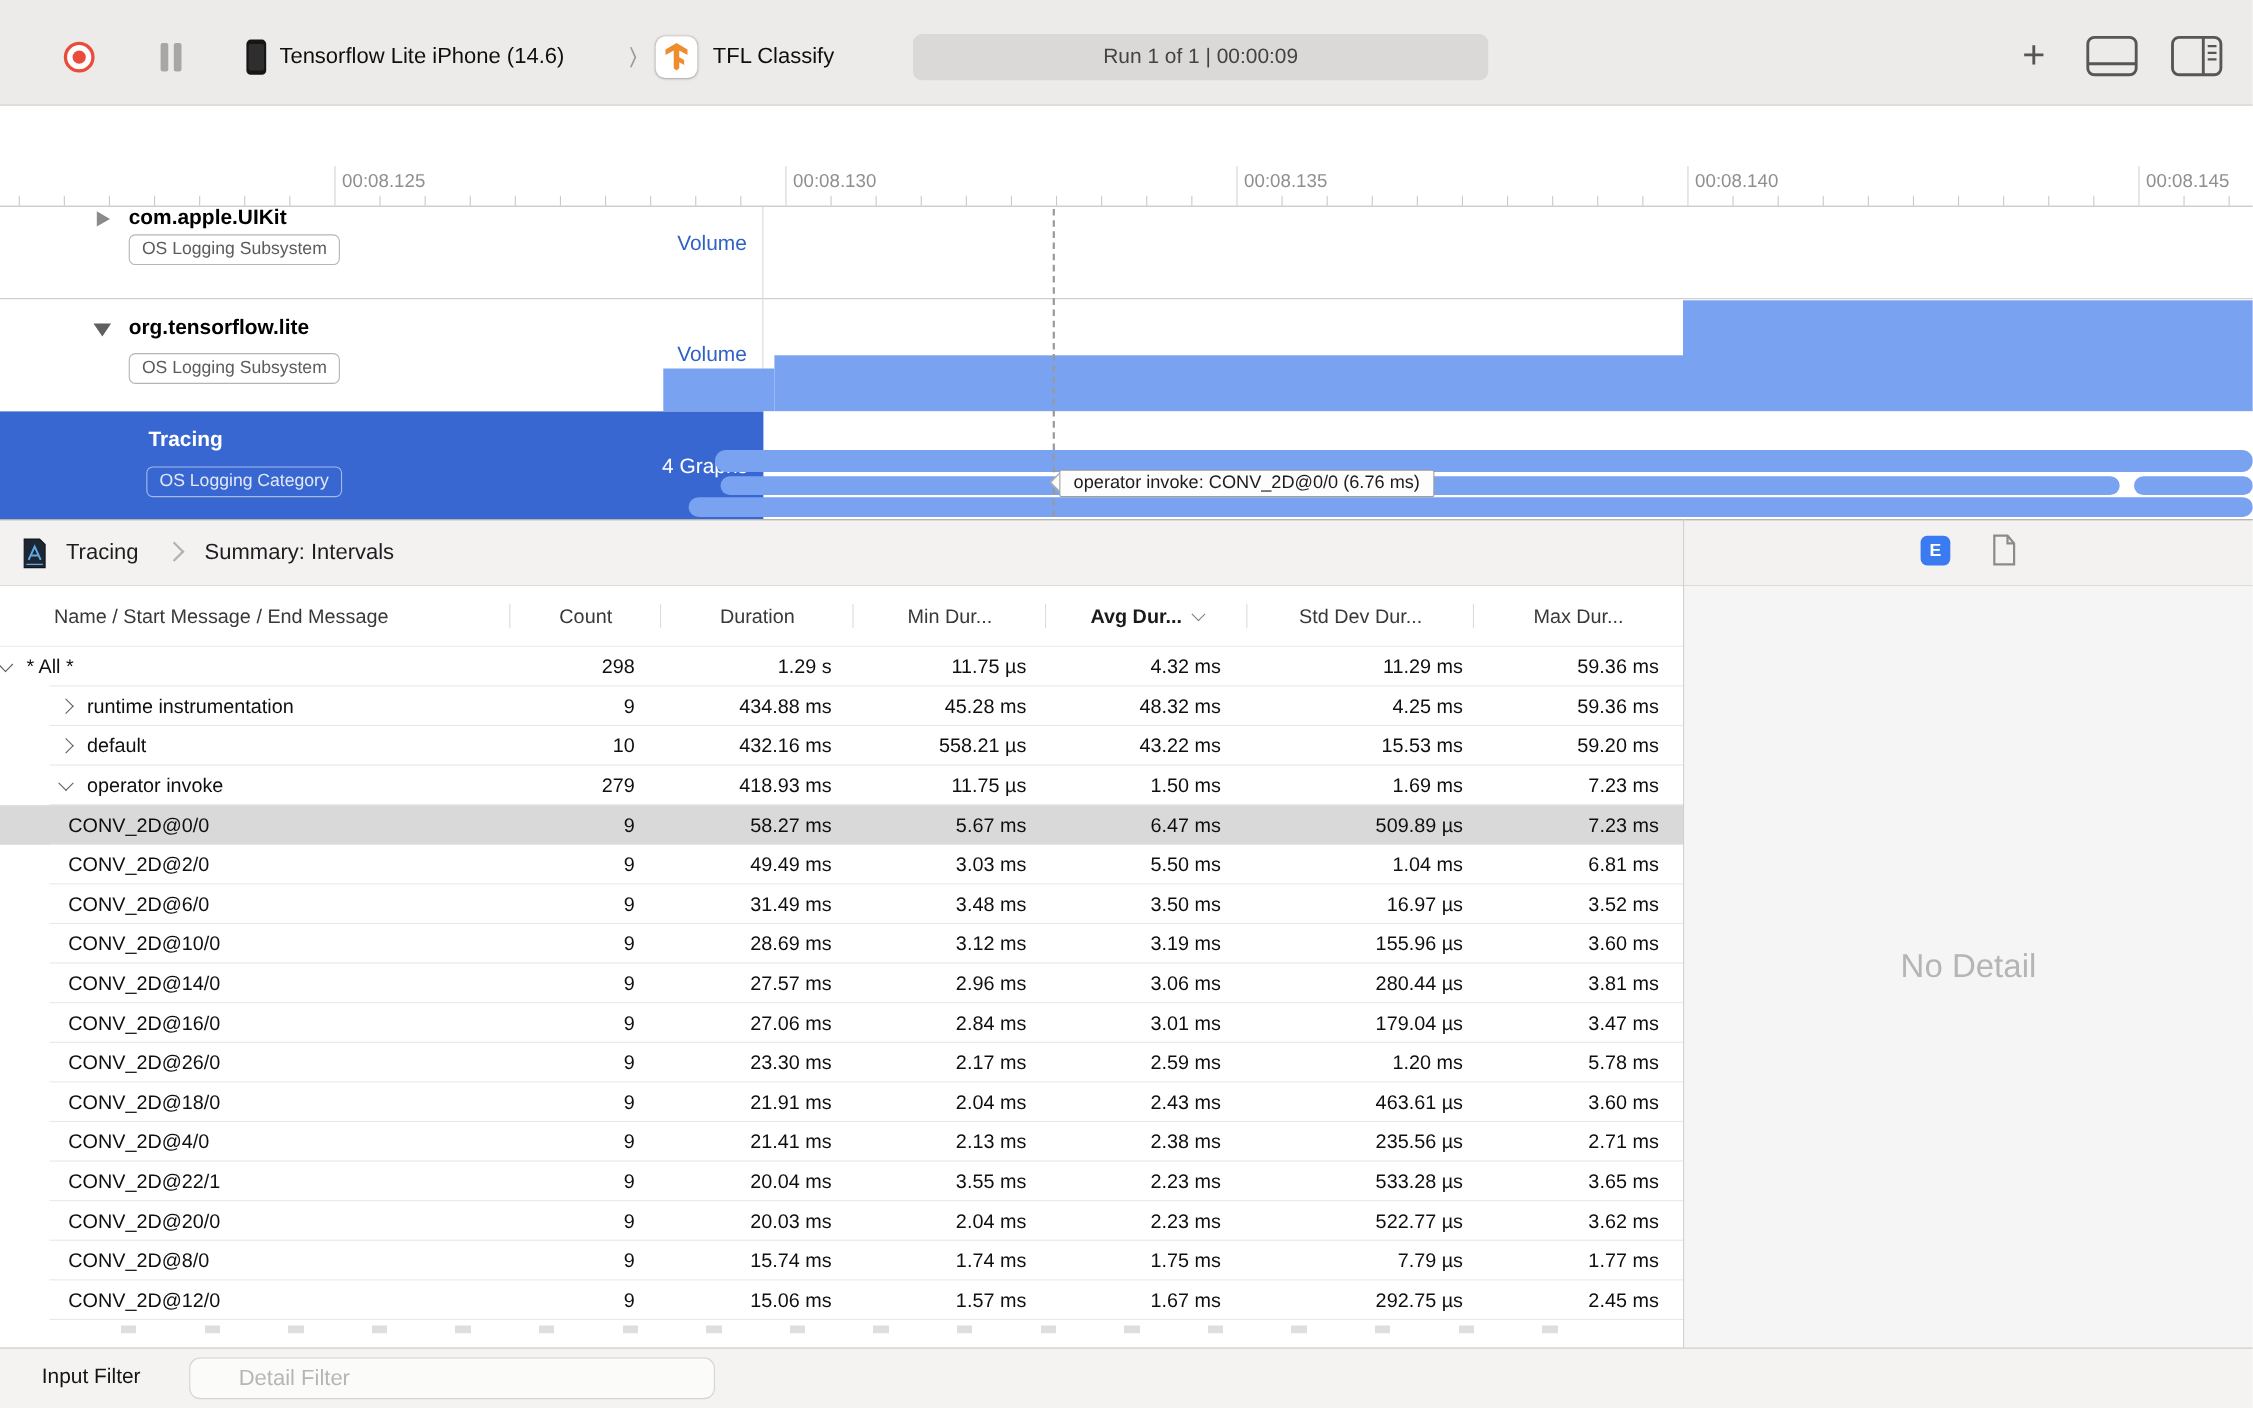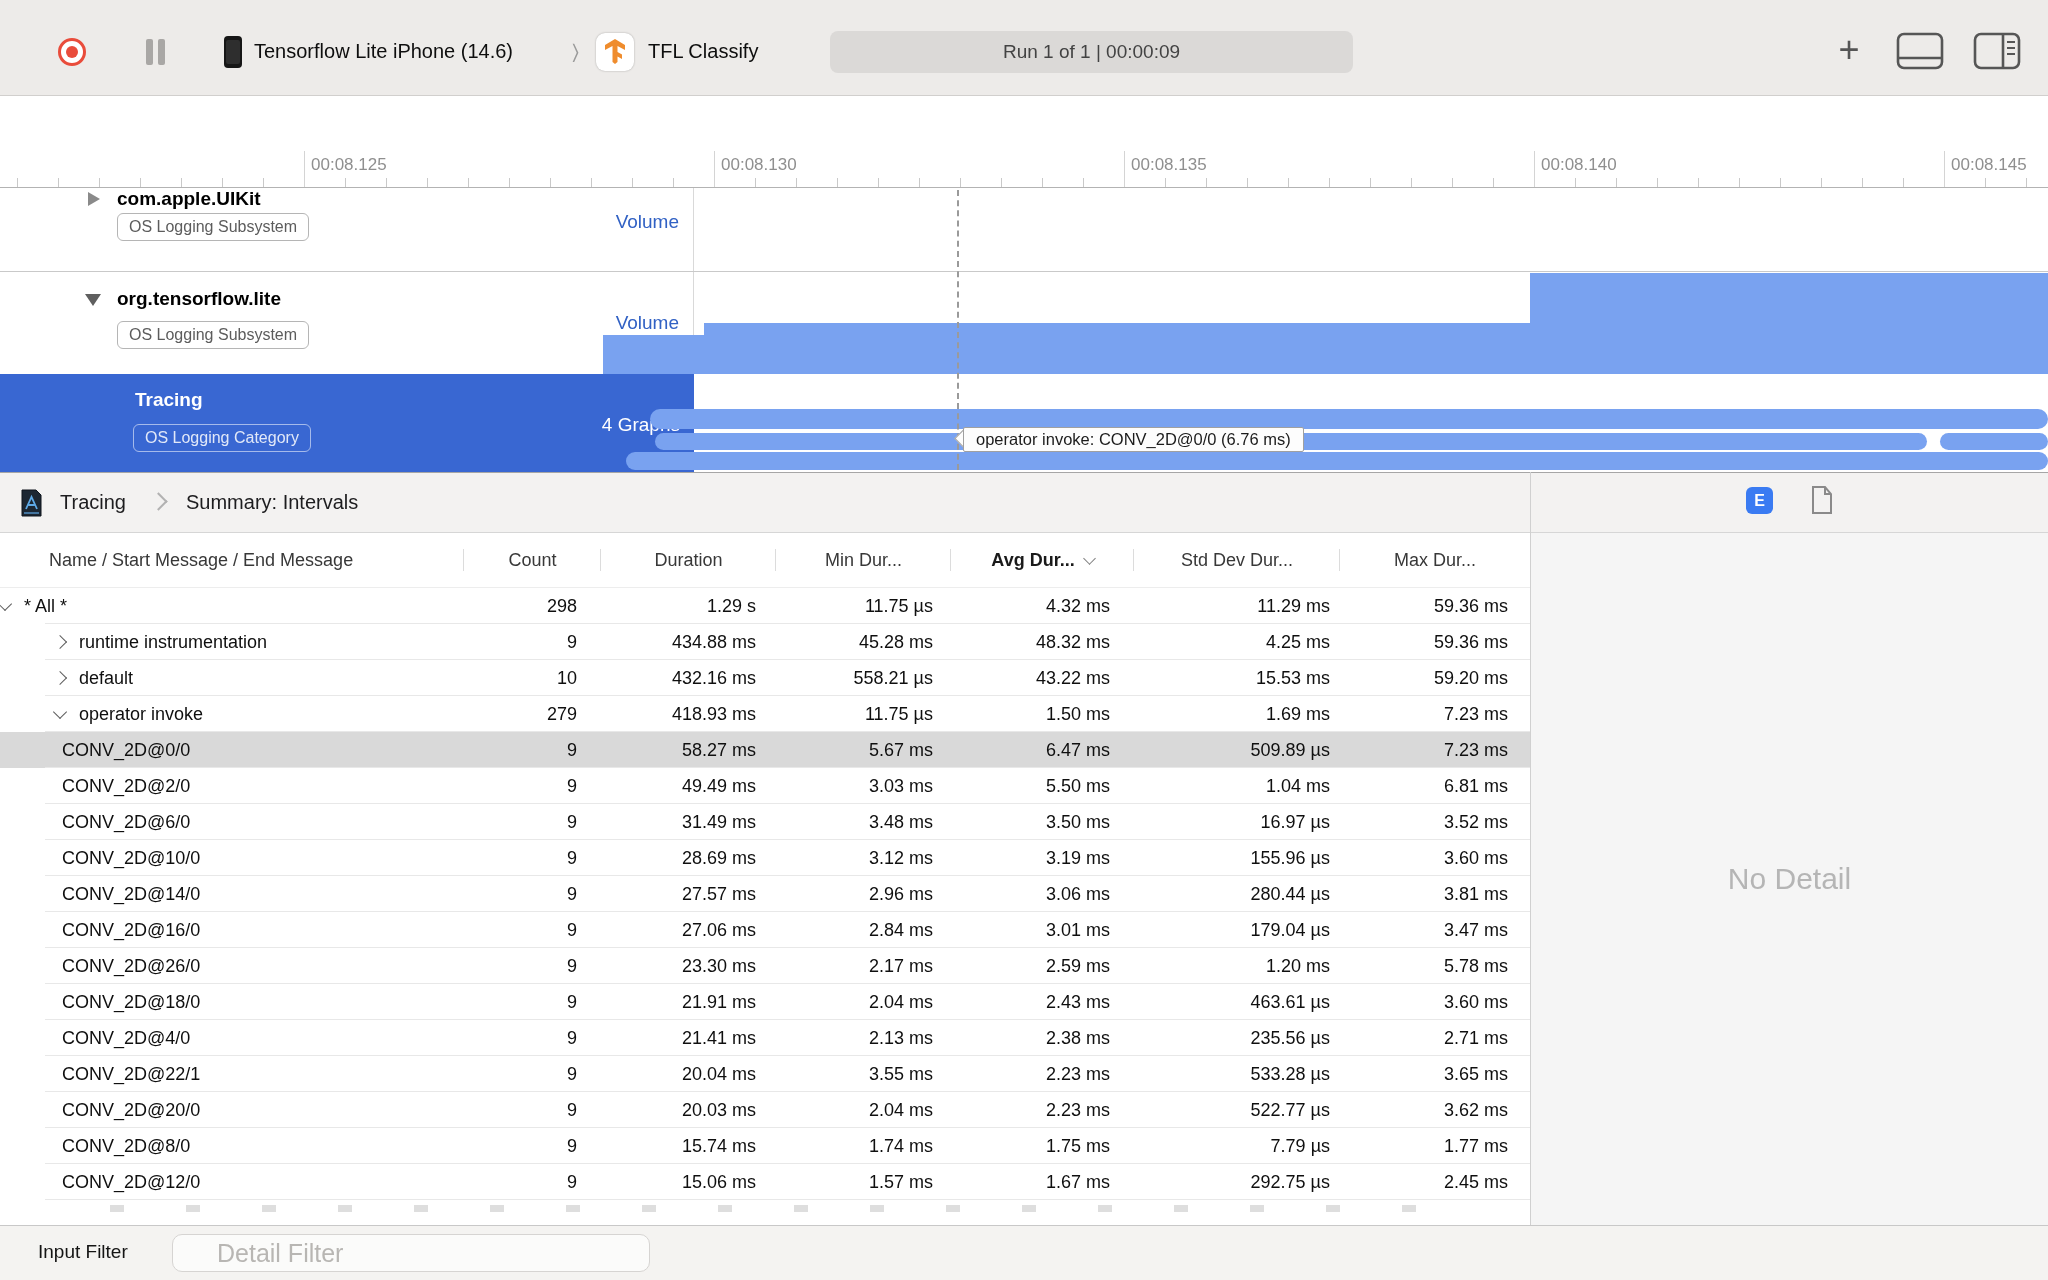--- a/index.html
+++ b/index.html
@@ -115,21 +115,21 @@
   
   .detail-pane{position:absolute;left:1531px;top:533px;width:517px;height:692px;background:#f5f5f5;
                display:flex;align-items:center;justify-content:center;}
   .no-detail{font-size:30px;color:#b5b5b5;}
 
   
   .bottombar{position:absolute;left:0;top:1225px;width:2048px;height:55px;background:#f4f3f1;border-top:1px solid #c8c8c8;box-sizing:border-box;}
   .ib-label{position:absolute;left:38px;top:15px;font-size:19px;color:#141414;}
   .df-wrap{position:absolute;left:172px;top:8px;width:478px;height:38px;}
   .df-wrap input{position:absolute;left:0;top:0;width:100%;height:100%;box-sizing:border-box;border:1px solid #d6d4d2;border-radius:10px;
-                 background:#fbfbfa;padding:0 12px 0 44px;font-size:25px;color:#222;outline:none;
+                 background:#fbfbfa;padding:0 12px 0 44px;font-size:20px;color:#222;outline:none;
                  font-family:"Liberation Sans","DejaVu Sans",sans-serif;}
   .df-glyph{position:absolute;left:11px;top:7px;width:24px;height:24px;}
 </style>
 </head>
 <body>
 
 <div class="app">
 
   <div class="toolbar">
     <div class="rec-btn"></div>

